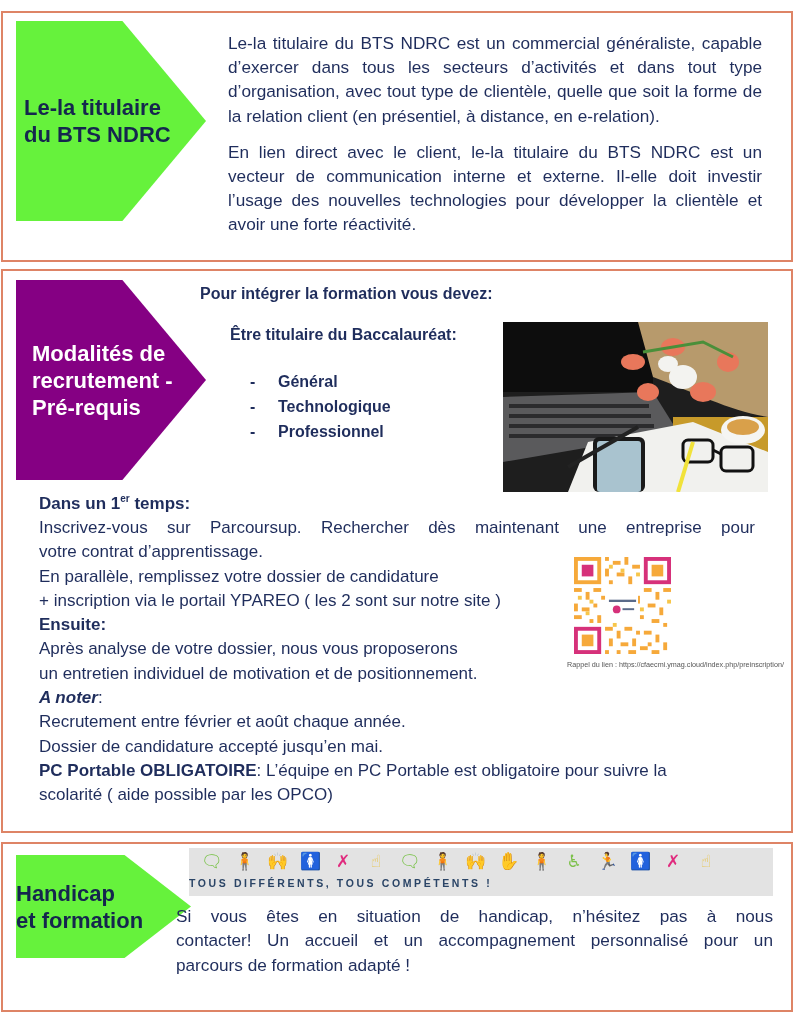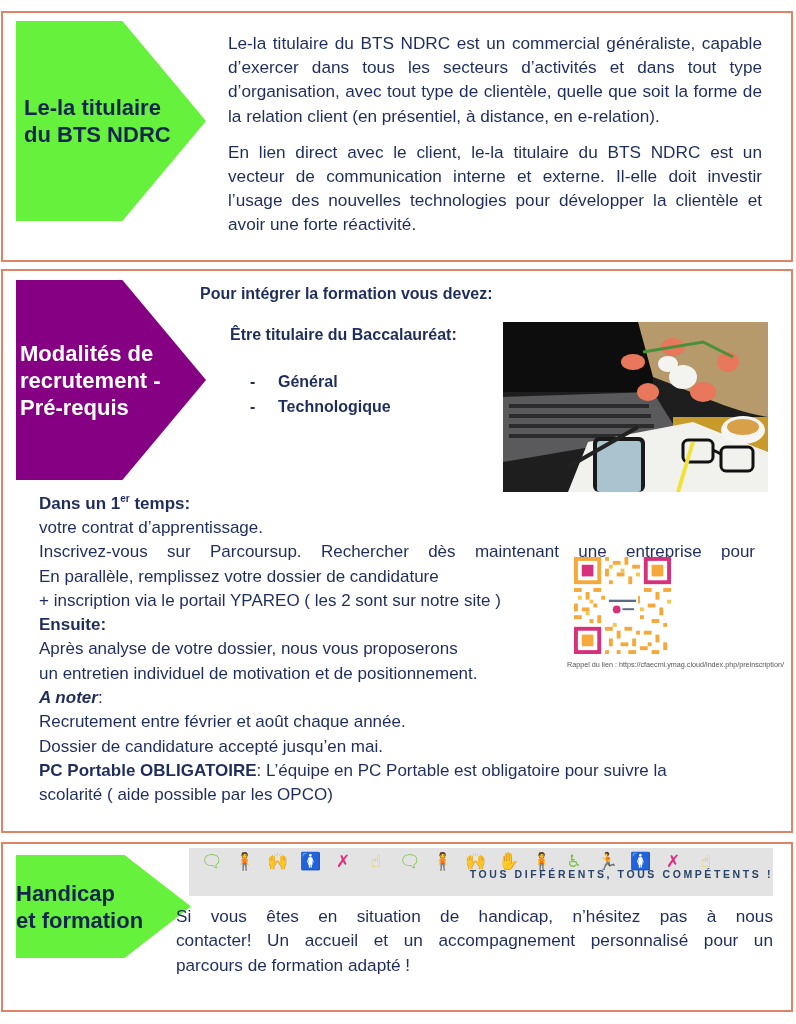--- a/index.html
+++ b/index.html
@@ -10,21 +10,21 @@
   #box2 { top:269px; height:564px; }
   #box3 { top:842px; height:170px; }
 
   .arrow { position:absolute; display:flex; align-items:center; box-sizing:border-box; font-weight:bold; }
   .arrow span { display:block; }
   #arrow1 { left:13px; top:8px; width:190px; height:200px; background:#66f23c;
             clip-path:polygon(0 0, 56% 0, 100% 50%, 56% 100%, 0 100%); color:#15264e;
             font-size:22px; line-height:27px; padding-left:8px; }
   #arrow2 { left:13px; top:9px; width:190px; height:200px; background:#850083;
             clip-path:polygon(0 0, 56% 0, 100% 50%, 56% 100%, 0 100%); color:#ffffff;
-            font-size:22px; line-height:27px; padding-left:4px; }
+            font-size:22px; line-height:27px; padding-left:16px; }
   #arrow3 { left:13px; top:11px; width:175px; height:103px; background:#66f23c;
             clip-path:polygon(0 0, 62% 0, 100% 50%, 62% 100%, 0 100%); color:#15264e;
             font-size:22px; line-height:27px; }
 
   .para { position:absolute; font-size:17.2px; line-height:24.2px; text-align:justify; color:#1f2d5c; }
   #intro { left:213px; top:6px; width:558px; }
   #intro p { margin:12px; text-align-last:left; }
 
   .b { font-weight:bold; }
   #b2-title { position:absolute; left:197px; top:14px; font-size:16px; font-weight:bold; color:#1f2d5c; }
@@ -39,21 +39,21 @@
   #steps .line { white-space:nowrap; }
   #steps .j { text-align:justify; text-align-last:justify; white-space:normal; }
   #steps sup { font-size:10px; }
 
   #qr { position:absolute; left:571px; top:286px; width:97px; height:97px; }
   #qr-caption { position:absolute; left:564px; top:389px; font-size:7.2px; color:#555; white-space:nowrap; }
 
   #banner { position:absolute; left:186px; top:4px; width:584px; height:48px; background:#e3e3e3; }
   #banner-icons { position:absolute; left:12px; top:3px; display:flex; gap:13px; font-size:17px; line-height:22px; }
   #banner-icons span { display:inline-block; width:20px; text-align:center; }
-  #banner-text { position:absolute; left:0; right:0; top:20px; text-align:right; font-size:10.5px; font-weight:bold; letter-spacing:2.6px; color:#2a4466; }
+  #banner-text { position:absolute; left:0; right:0; top:29px; text-align:left; font-size:10.5px; font-weight:bold; letter-spacing:2.6px; color:#2a4466; }
 
   #hand-text { position:absolute; left:173px; top:60px; width:597px; font-size:17.2px; line-height:24.3px; color:#1f2d5c; }
   #hand-text .j { text-align:justify; text-align-last:justify; }
   #hand-text a { color:#2c73c4; text-decoration:underline; }
 </style>
 </head>
 <body>
 
 <div class="box" id="box1">
   <div class="arrow" id="arrow1">
@@ -75,20 +75,21 @@
       <span>recrutement -</span>
       <span>Pré-requis</span>
     </div>
   </div>
 
   <div id="b2-title">Pour intégrer la formation vous devez:</div>
   <div id="b2-sub">Être titulaire du Baccalauréat:</div>
   <ul id="bac-list">
     <li><span class="dash">-</span><span>Général</span></li>
     <li><span class="dash">-</span><span>Technologique</span></li>
+    <li><span class="dash">-</span><span>Professionnel</span></li>
   </ul>
 
   <div id="photo">
     <svg width="265" height="170" viewBox="0 0 265 170">
       <rect width="265" height="170" fill="#1e1e1e"></rect>
 
       <rect x="0" y="0" width="150" height="70" fill="#0d0d0d"></rect>
 
       <polygon points="0,75 150,70 175,110 0,140" fill="#5a5a5c"></polygon>
       <g fill="#2b2b2d">
@@ -127,22 +128,22 @@
         <line x1="210" y1="128" x2="218" y2="132"></line>
       </g>
 
       <line x1="65" y1="145" x2="135" y2="105" stroke="#222" stroke-width="4"></line>
       <line x1="175" y1="170" x2="190" y2="120" stroke="#f1e23a" stroke-width="4"></line>
     </svg>
   </div>
 
   <div id="steps">
     <div class="line b"><span>Dans un 1</span><sup>er</sup><span> temps:</span></div>
+    <div class="line j">Inscrivez-vous sur Parcoursup. Rechercher dès maintenant une entreprise pour</div>
     <div class="line">votre contrat d’apprentissage.</div>
-    <div class="line j">Inscrivez-vous sur Parcoursup. Rechercher dès maintenant une entreprise pour</div>
     <div class="line">En parallèle, remplissez votre dossier de candidature</div>
     <div class="line">+ inscription via le portail YPAREO ( les 2 sont sur notre site )</div>
     <div class="line b">Ensuite:</div>
     <div class="line">Après analyse de votre dossier,  nous vous proposerons</div>
     <div class="line">un entretien individuel de motivation et de positionnement.</div>
     <div class="line"><i class="b">A noter</i><span>:</span></div>
     <div class="line">Recrutement entre février et août chaque année.</div>
     <div class="line">Dossier de candidature accepté jusqu’en mai.</div>
     <div class="line"><span class="b">PC Portable OBLIGATOIRE</span><span>: L’équipe en PC Portable est obligatoire pour suivre la</span></div>
     <div class="line">scolarité ( aide possible par les OPCO)</div>

